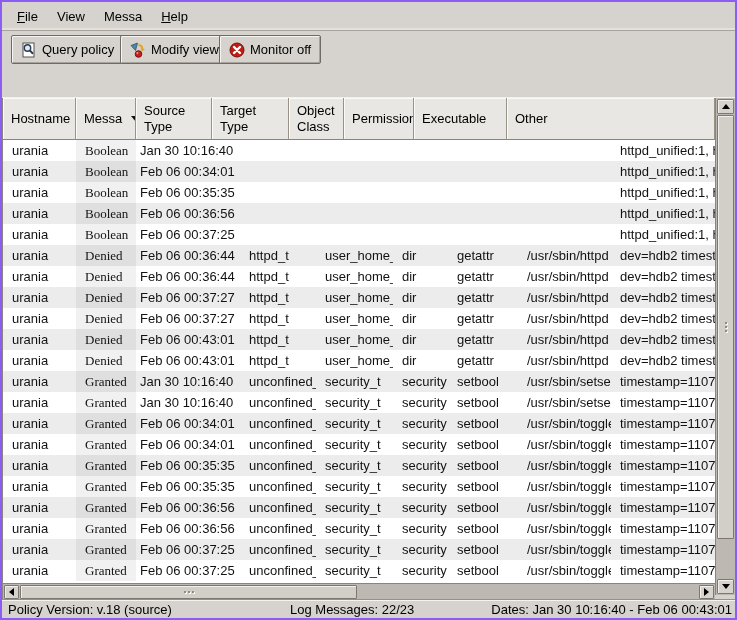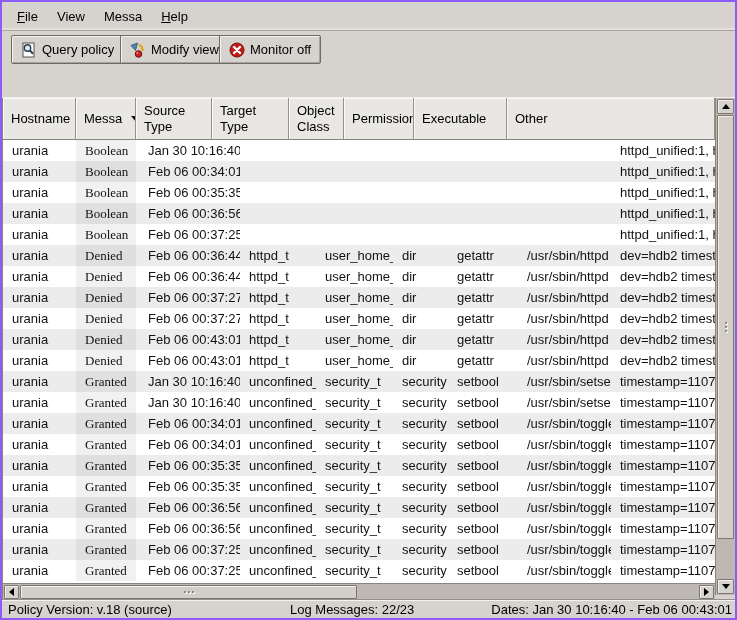--- a/index.html
+++ b/index.html
@@ -72,21 +72,21 @@
     border-top:6px solid #111;
   }
   .tbody{position:relative;}
   .trow{display:flex;height:21px;font-size:13px;background:#fff;}
   .trow.stripe{background:#ececec;}
   .cell{
     box-sizing:border-box;flex:0 0 auto;overflow:hidden;white-space:nowrap;
     display:flex;align-items:center;padding:0 3px 0 9px;color:#121212;
   }
   .cell.sorted-col{background:rgba(0,0,0,0.055);font-family:Liberation Serif, serif;}
-  .cell.c-date{padding-left:12px;}
+  .cell.c-date{padding-left:4px;border-radius:7px;}
   
   .vscroll{
     position:absolute;top:0;right:0;width:20px;height:497px;box-sizing:border-box;
     background:#bdb9b2;border-left:1px solid #8a857c;
   }
   .hscroll{
     position:absolute;left:0;right:20px;top:485px;height:18px;box-sizing:border-box;
     background:#bdb9b2;border-top:1px solid #8a857c;border-left:1px solid #8a857c;
   }
   .sb-btn{

